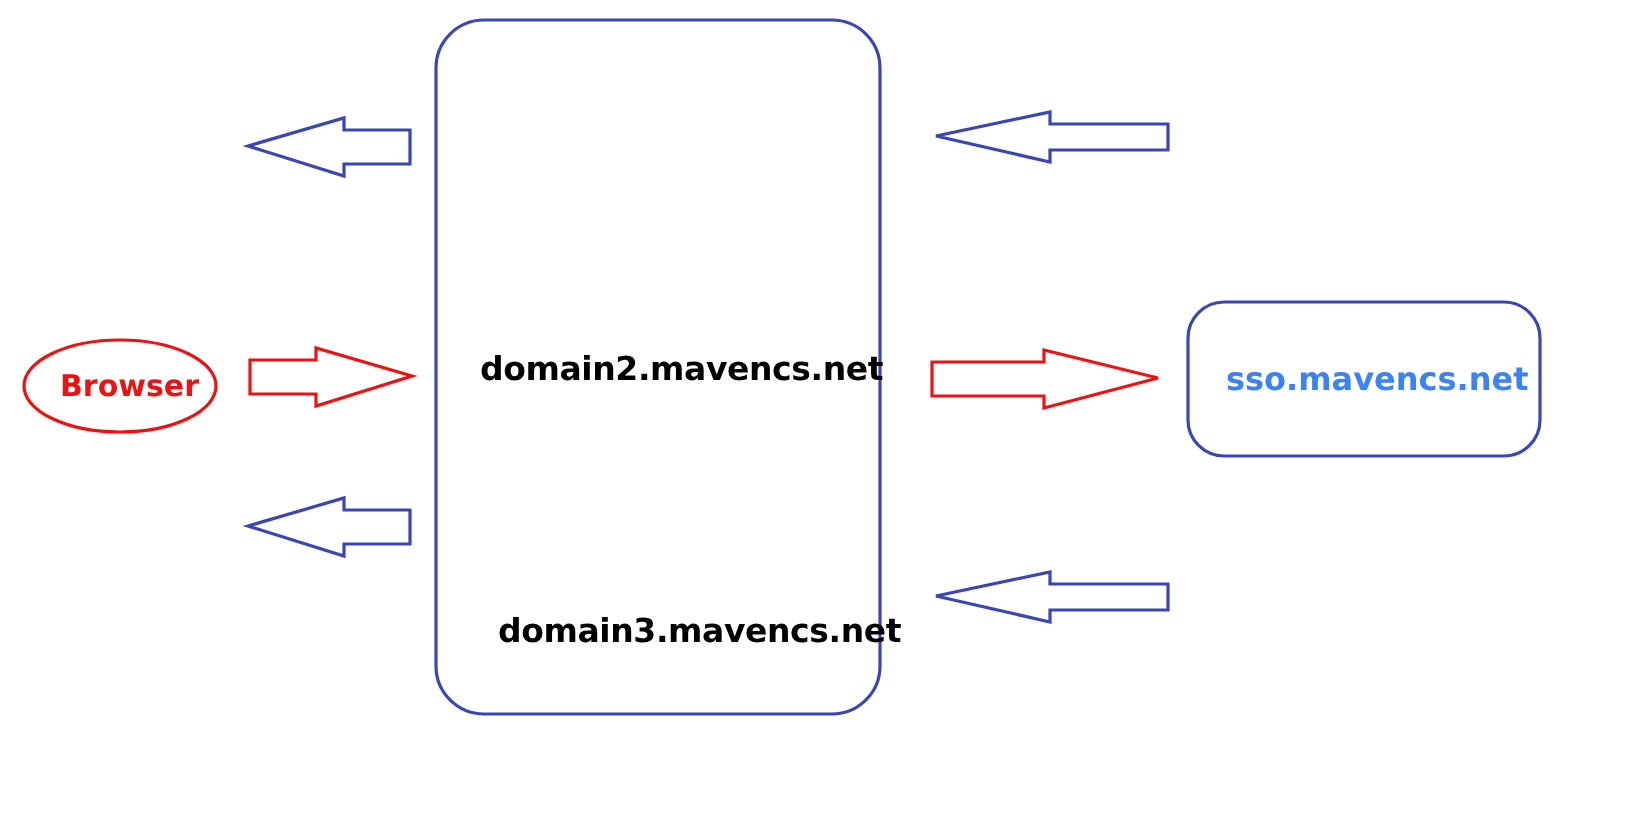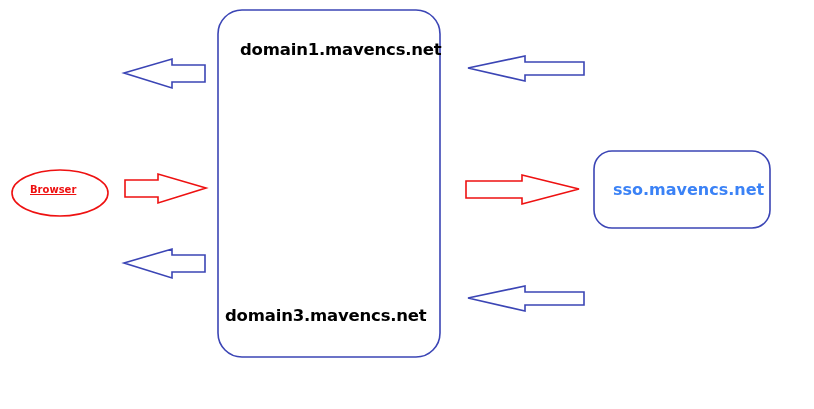--- a/index.html
+++ b/index.html
@@ -29,27 +29,26 @@
     -webkit-user-select: none;
     user-select: none;
   }
   .domain-label {
     color: #000000;
     font-size: 16.5px;
     letter-spacing: -0.2px;
   }
   #domain1-label { left: 240px; top: 40px; }
   #domain2-label { left: 240px; top: 175px; }
-  #domain3-label { left: 225px; top: 306px; text-align: center; }
+  #domain3-label { left: 249px; top: 306px; text-align: center; }
   #browser-label {
     left: 30px;
     top: 184px;
     color: #ee1111;
-    font-size: 10px;
-    text-decoration: underline;
+    font-size: 15px;
   }
   #sso-label {
     left: 613px;
     top: 180px;
     color: #3b82f6;
     font-size: 16px;
   }
 </style>
 </head>
 <body>
@@ -71,22 +70,22 @@
     <path d="M 124,263 L 172,249 L 172,255 L 205,255 L 205,272 L 172,272 L 172,278 Z" fill="none" stroke="#3b45b5" stroke-width="1.6" stroke-linejoin="miter"></path>
 
     <path d="M 468,68 L 525,56 L 525,62 L 584,62 L 584,75 L 525,75 L 525,81 Z" fill="none" stroke="#3b45b5" stroke-width="1.6" stroke-linejoin="miter"></path>
 
     <path d="M 579,189 L 522,175 L 522,181 L 466,181 L 466,198 L 522,198 L 522,204 Z" fill="none" stroke="#ee1111" stroke-width="1.6" stroke-linejoin="miter"></path>
 
     <path d="M 468,298 L 525,286 L 525,292 L 584,292 L 584,305 L 525,305 L 525,311 Z" fill="none" stroke="#3b45b5" stroke-width="1.6" stroke-linejoin="miter"></path>
 
   </svg>
 
-  <div class="node-label domain-label" id="domain1-label">domain1.mavencs.net</div>
 
+  <div class="node-label domain-label" id="domain2-label">domain2.mavencs.net</div>
 
   <div class="node-label domain-label" id="domain3-label">domain3.mavencs.net</div>
 
   <div class="node-label" id="browser-label">Browser</div>
 
   <div class="node-label" id="sso-label">sso.mavencs.net</div>
 
 </div>
 
 </body></html>

